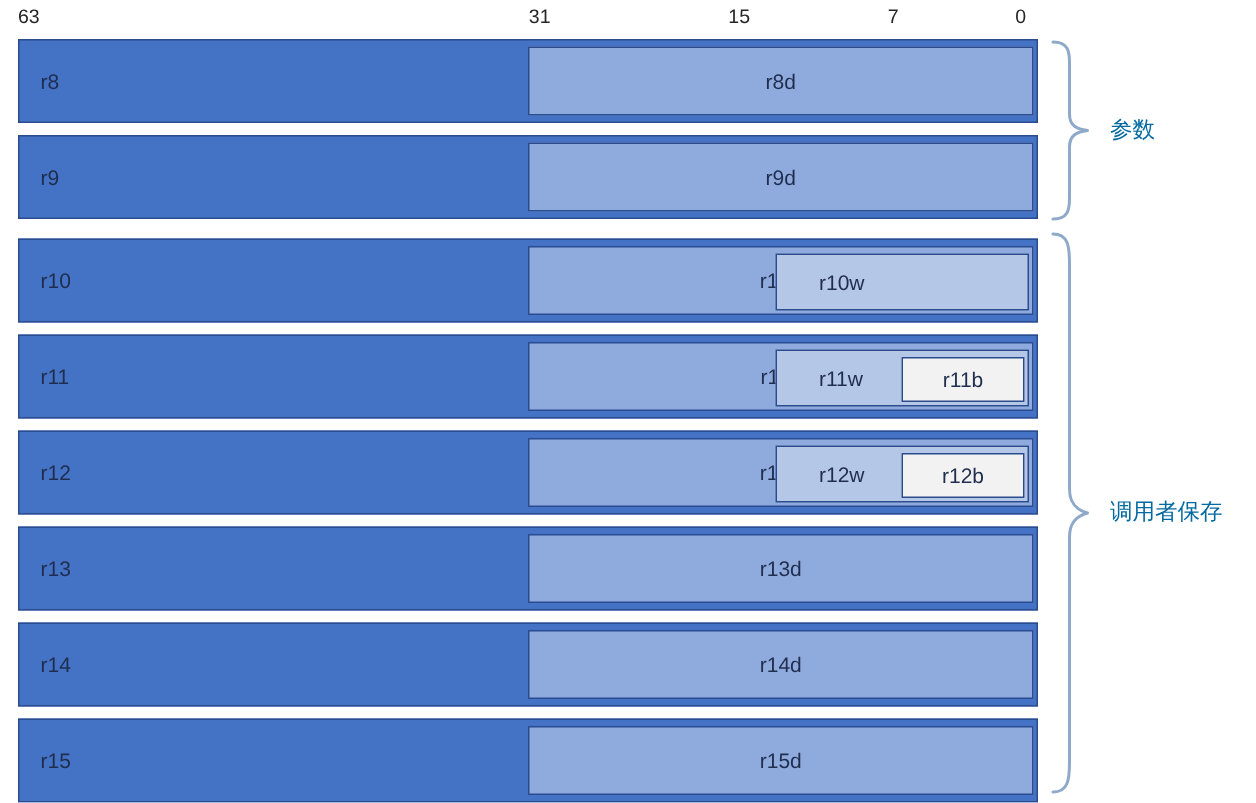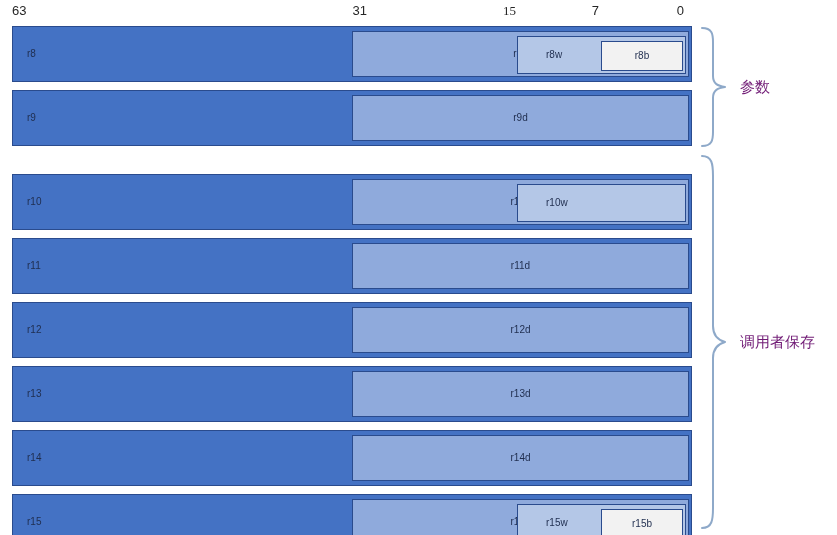--- a/index.html
+++ b/index.html
@@ -48,26 +48,26 @@
   }
   .reg-row {
     position: relative;
     height: 56px;
     margin-bottom: 8px;
     background: #4472c4;
     border: 1px solid #2a4b8d;
     box-sizing: border-box;
   }
   .reg-row.group-end {
-    margin-bottom: 28px;
+    margin-bottom: 13px;
   }
 
   .lbl {
     position: absolute;
-    font-size: 10px;
+    font-size: 14px;
     line-height: 16px;
     color: #1f2d4e;
     white-space: nowrap;
   }
   .lbl-q {
     left: 14px;
     top: 50%;
     transform: translateY(-50%);
   }
 
@@ -123,49 +123,43 @@
     left: 700px;
   }
   .brace svg {
     display: block;
   }
   .group-label {
     position: absolute;
     left: 740px;
     font-size: 15px;
     line-height: 18px;
-    color: #701a75;
+    color: #0369a1;
     white-space: nowrap;
   }
 </style>
 </head>
 <body>
 
 <div id="diagram">
 
   <div class="ruler">
     <span class="tick" style="left: 12px;">63</span>
     <span class="tick" style="right: 353px;">31</span>
-    <span class="tick" style="right: 204px; font-family: Liberation Serif, serif;">15</span>
+    <span class="tick" style="right: 220px;">15</span>
     <span class="tick" style="right: 121px;">7</span>
     <span class="tick" style="right: 36px;">0</span>
   </div>
 
   <div class="rows">
 
     <div class="reg-row">
       <span class="lbl lbl-q">r8</span>
       <div class="box-d">
         <span class="lbl lbl-d">r8d</span>
-        <div class="box-w">
-          <span class="lbl lbl-w">r8w</span>
-          <div class="box-b">
-            <span class="lbl lbl-b">r8b</span>
-          </div>
-        </div>
       </div>
     </div>
 
     <div class="reg-row group-end">
       <span class="lbl lbl-q">r9</span>
       <div class="box-d">
         <span class="lbl lbl-d">r9d</span>
       </div>
     </div>
 
@@ -176,54 +170,60 @@
         <div class="box-w">
           <span class="lbl lbl-w">r10w</span>
         </div>
       </div>
     </div>
 
     <div class="reg-row">
       <span class="lbl lbl-q">r11</span>
       <div class="box-d">
         <span class="lbl lbl-d">r11d</span>
-      </div>
-    </div>
-
-    <div class="reg-row">
-      <span class="lbl lbl-q">r12</span>
-      <div class="box-d">
-        <span class="lbl lbl-d">r12d</span>
-      </div>
-    </div>
-
-    <div class="reg-row">
-      <span class="lbl lbl-q">r13</span>
-      <div class="box-d">
-        <span class="lbl lbl-d">r13d</span>
-      </div>
-    </div>
-
-    <div class="reg-row">
-      <span class="lbl lbl-q">r14</span>
-      <div class="box-d">
-        <span class="lbl lbl-d">r14d</span>
-      </div>
-    </div>
-
-    <div class="reg-row">
-      <span class="lbl lbl-q">r15</span>
-      <div class="box-d">
-        <span class="lbl lbl-d">r15d</span>
         <div class="box-w">
-          <span class="lbl lbl-w">r15w</span>
+          <span class="lbl lbl-w">r11w</span>
           <div class="box-b">
-            <span class="lbl lbl-b">r15b</span>
+            <span class="lbl lbl-b">r11b</span>
           </div>
         </div>
+      </div>
+    </div>
+
+    <div class="reg-row">
+      <span class="lbl lbl-q">r12</span>
+      <div class="box-d">
+        <span class="lbl lbl-d">r12d</span>
+        <div class="box-w">
+          <span class="lbl lbl-w">r12w</span>
+          <div class="box-b">
+            <span class="lbl lbl-b">r12b</span>
+          </div>
+        </div>
+      </div>
+    </div>
+
+    <div class="reg-row">
+      <span class="lbl lbl-q">r13</span>
+      <div class="box-d">
+        <span class="lbl lbl-d">r13d</span>
+      </div>
+    </div>
+
+    <div class="reg-row">
+      <span class="lbl lbl-q">r14</span>
+      <div class="box-d">
+        <span class="lbl lbl-d">r14d</span>
+      </div>
+    </div>
+
+    <div class="reg-row">
+      <span class="lbl lbl-q">r15</span>
+      <div class="box-d">
+        <span class="lbl lbl-d">r15d</span>
       </div>
     </div>
 
   </div>
 
   <div class="brace" id="brace-params" style="top: 26px;">
     <svg width="34" height="122" viewBox="0 0 34 122" fill="none" xmlns="http://www.w3.org/2000/svg">
       <path d="M2 2 C12 2, 13 8, 13 16 L13 50 C13 58, 18 60, 25 61 C18 62, 13 64, 13 72 L13 106 C13 114, 12 120, 2 120" stroke="#8EA9C9" stroke-width="2" fill="none" stroke-linecap="round" stroke-linejoin="round"></path>
     </svg>
   </div>

